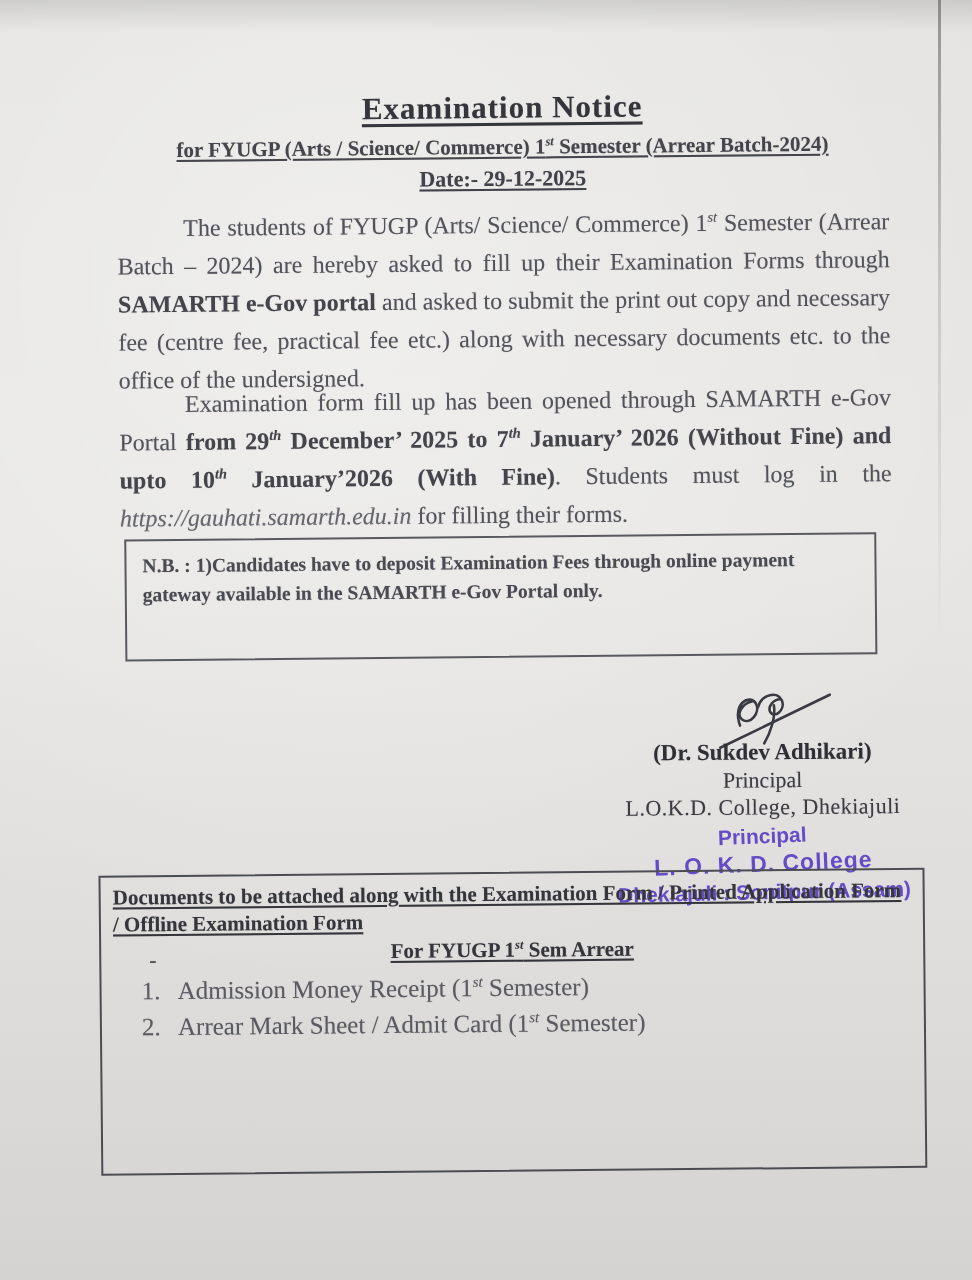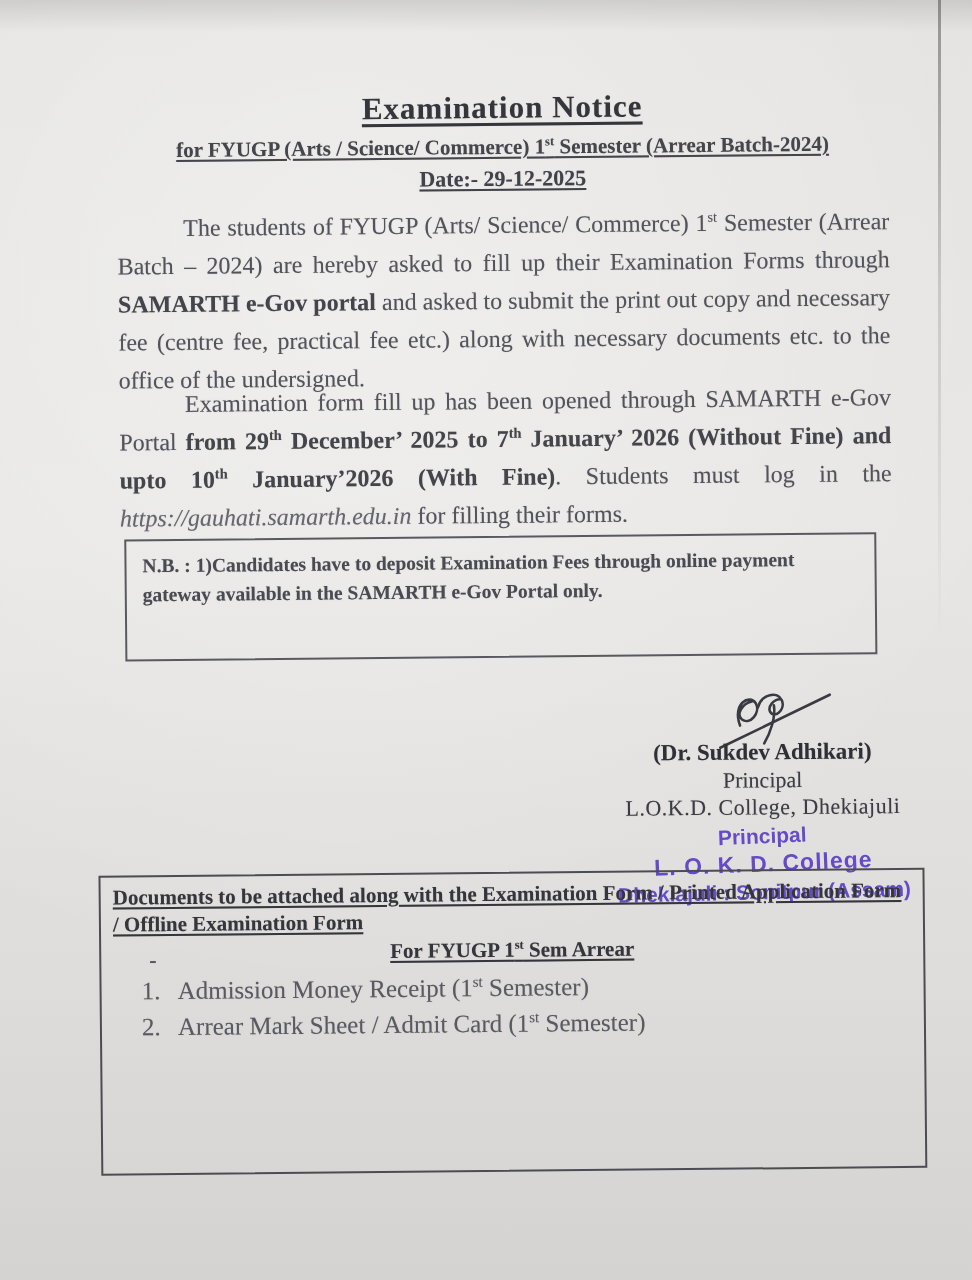--- a/index.html
+++ b/index.html
@@ -15,21 +15,21 @@
   .crease {
     position:absolute; left:938px; top:0; width:3px; height:640px;
     background:linear-gradient(to bottom, rgba(80,80,85,0.55), rgba(110,110,115,0.25) 45%, rgba(110,110,115,0));
     filter:blur(0.4px);
   }
   .sheet {
     position:absolute; inset:0;
     transform:rotate(-0.55deg); transform-origin:50% 40%;
     text-shadow:0 0 1px rgba(90,90,98,0.35);
   }
-  sup { font-size:0.60em; line-height:0; vertical-align:super; }
+  sup { font-size:0.60em; line-height:0; vertical-align:super;font-style:italic; }
 
   .header { position:absolute; top:90px; left:0; width:100%; text-align:center; transform:translateX(20px); }
   .title {
     display:inline-block; font-size:31px; font-weight:bold; color:#35353c;
     text-decoration:underline; text-decoration-thickness:2.5px; text-underline-offset:5px;
     letter-spacing:1px; margin:0;
   }
   .subtitle {
     margin-top:9px; font-size:21px; font-weight:bold; color:#45454c;
     text-decoration:underline; text-decoration-thickness:2px; text-underline-offset:3px;

